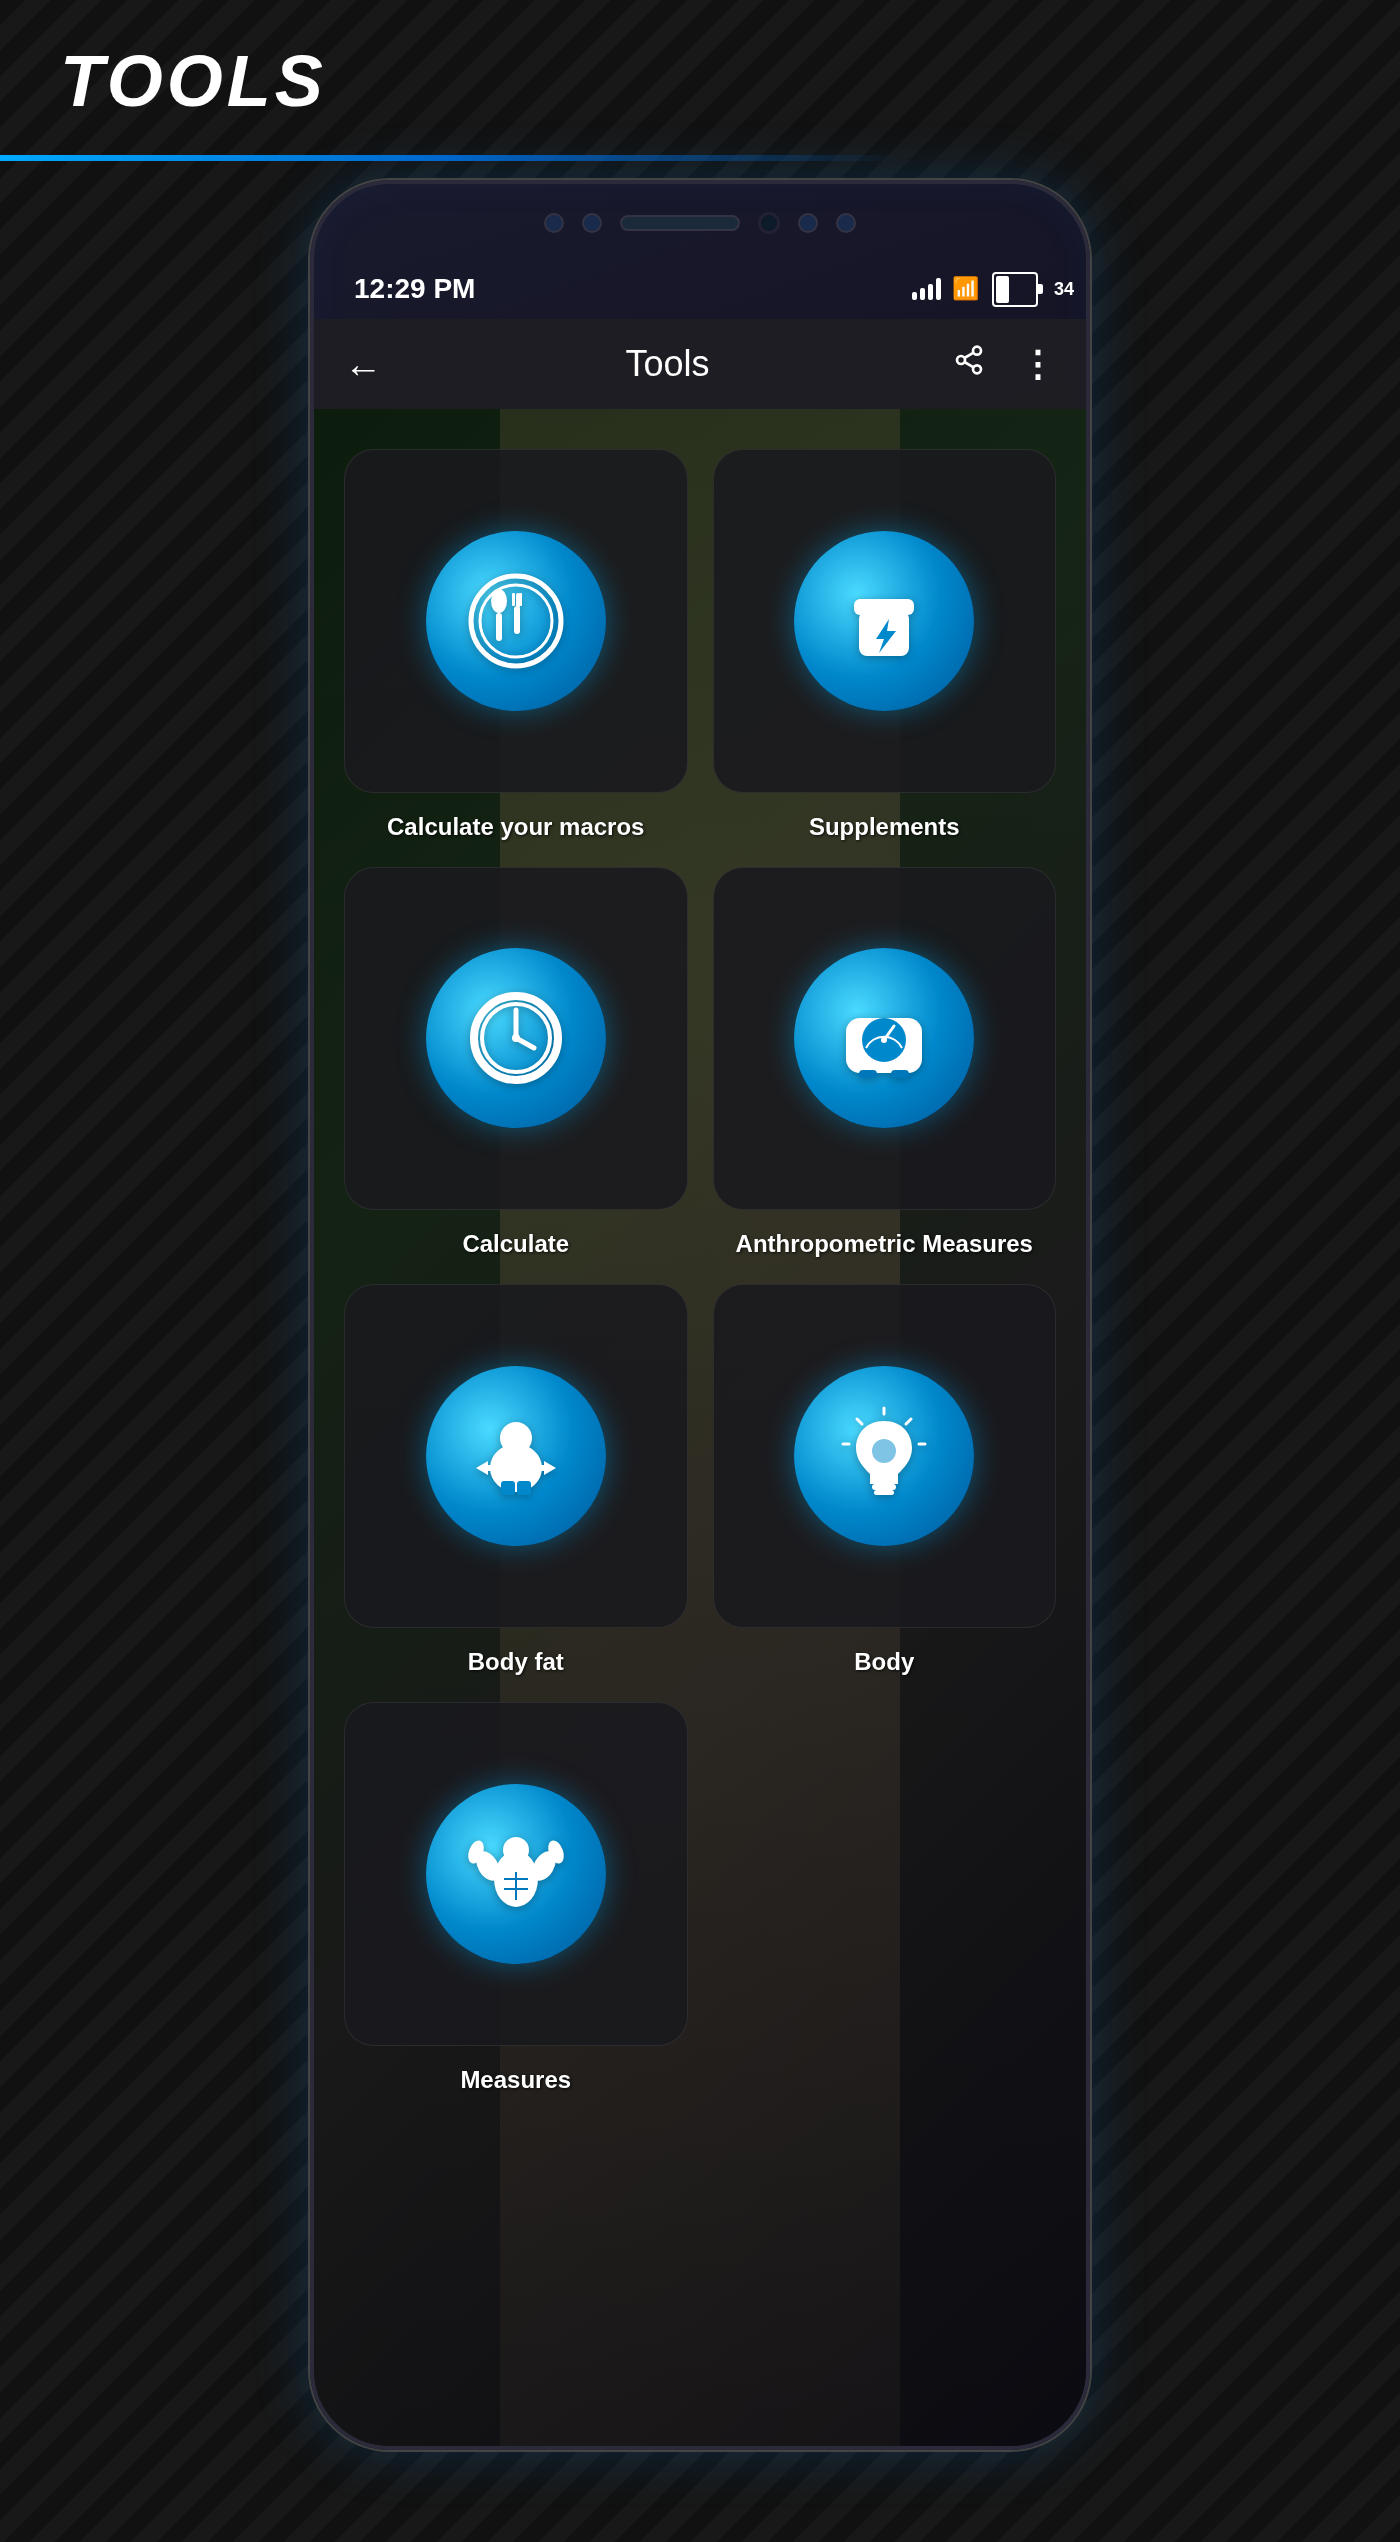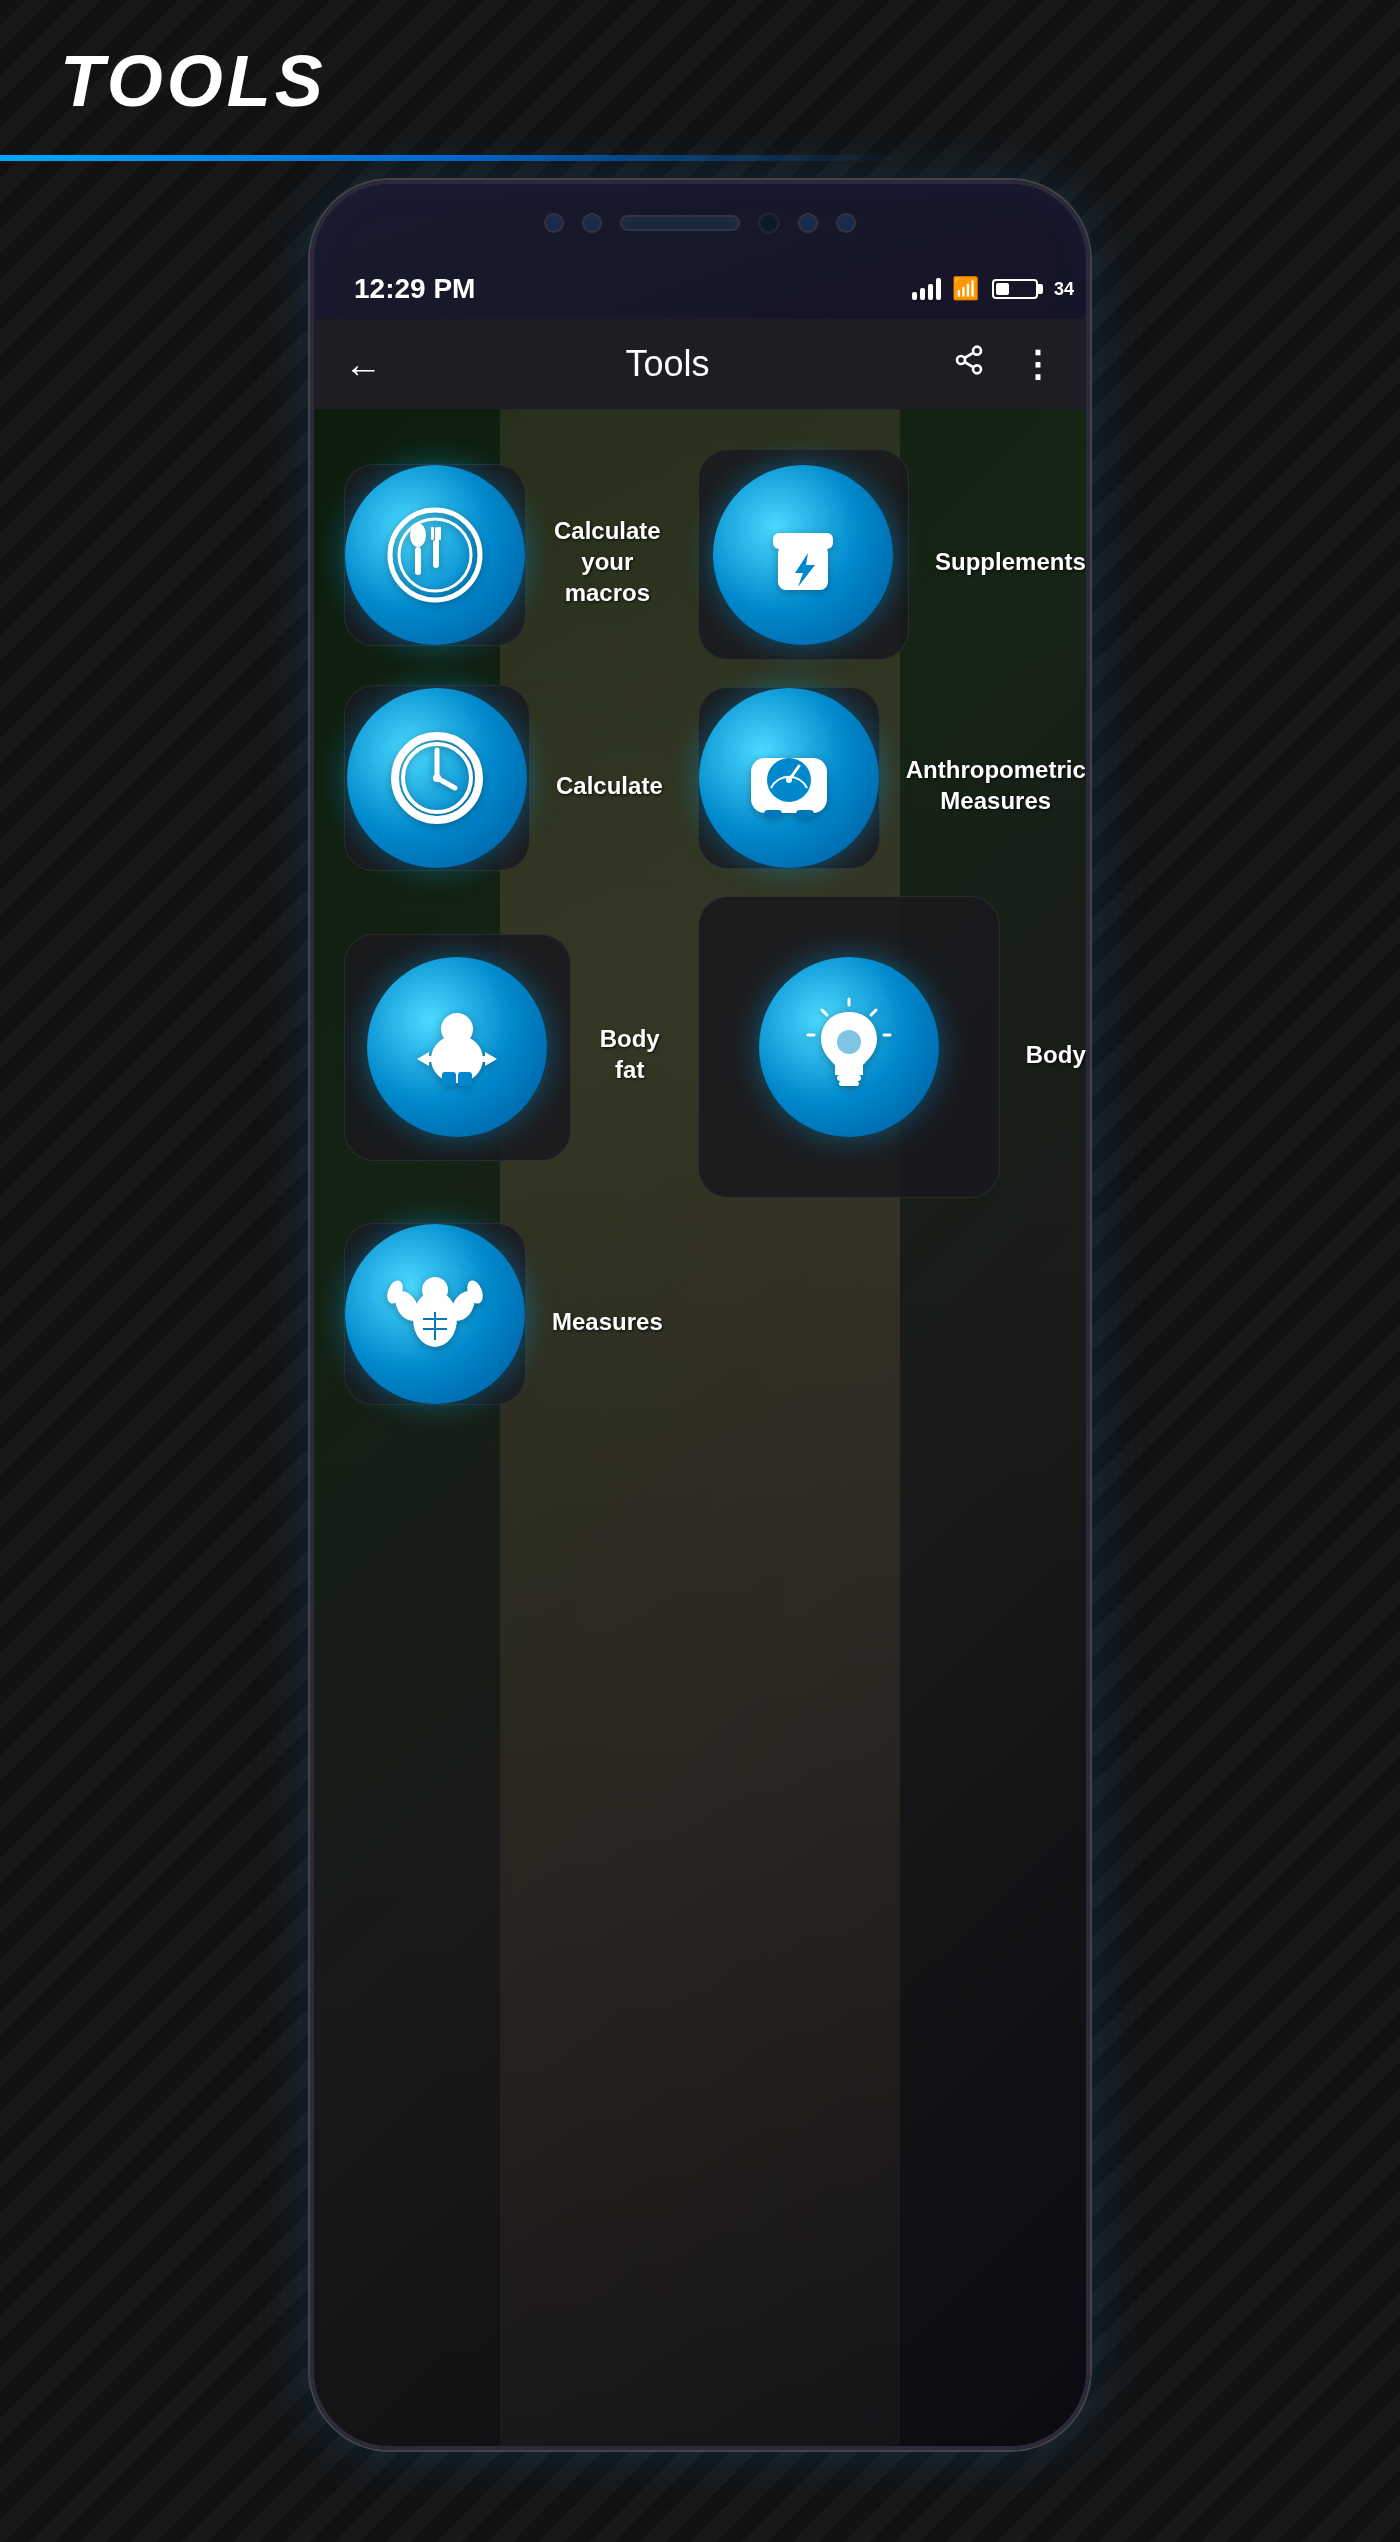--- a/index.html
+++ b/index.html
@@ -149,21 +149,21 @@
 
     .wifi-icon {
       color: #fff;
       font-size: 22px;
     }
 
     .battery-icon {
       border: 2px solid #fff;
       border-radius: 4px;
       width: 46px;
-      height: 20px;
+      height: 35px;
       position: relative;
       display: flex;
       align-items: center;
       padding: 2px;
     }
 
     .battery-icon::after {
       content: '';
       position: absolute;
       right: -7px;
@@ -270,23 +270,23 @@
       left: 30px;
       right: 30px;
       z-index: 15;
       display: grid;
       grid-template-columns: 1fr 1fr;
       gap: 25px;
     }
 
     .tool-item {
       display: flex;
-      flex-direction: row;
-      align-items: center;
-      gap: 16px;
+      flex-direction: column;
+      align-items: center;
+      gap: 4px;
     }
 
     .tool-card {
       width: 100%;
       aspect-ratio: 1;
       background: rgba(25,25,30,0.88);
       border-radius: 30px;
       display: flex;
       align-items: center;
       justify-content: center;

